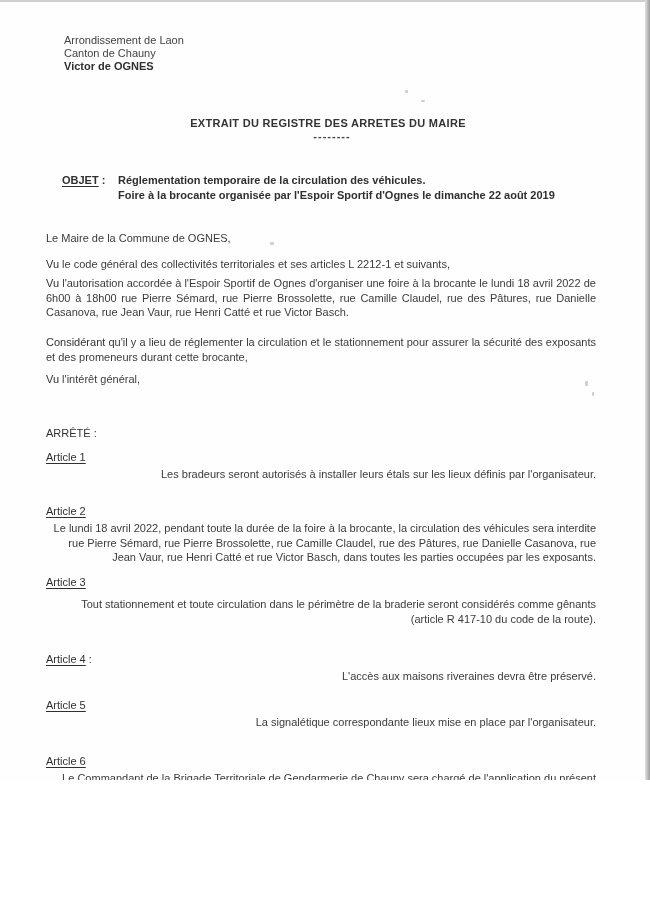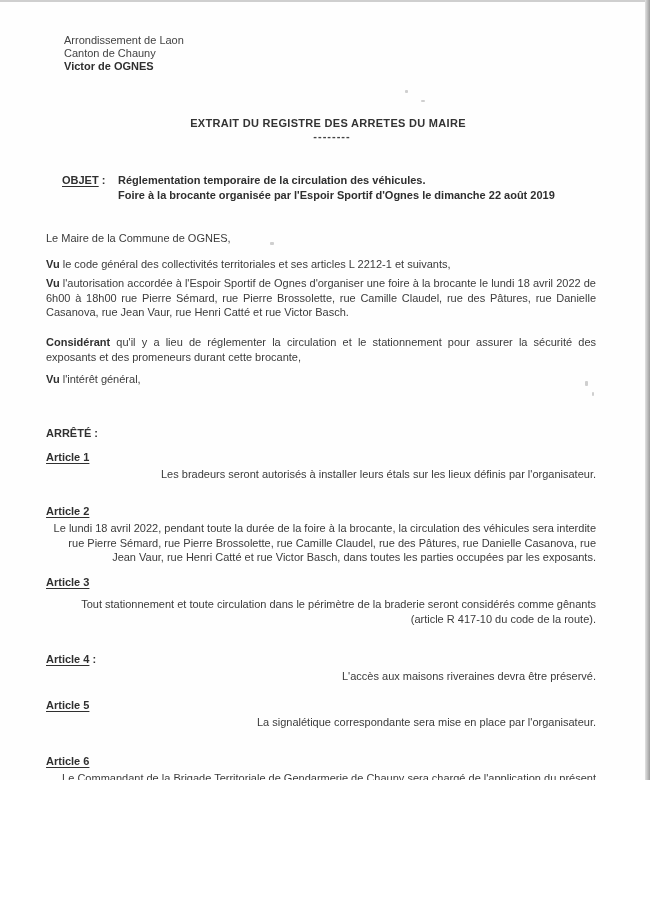--- a/index.html
+++ b/index.html
@@ -3,21 +3,21 @@
 <meta charset="utf-8">
 <style>
   html,body{margin:0;padding:0;background:#ffffff;}
   .page{
     position:relative;width:650px;height:780px;overflow:hidden;
     background:#fefefe;
     font-family:"Liberation Sans","DejaVu Sans",sans-serif;
     color:#3b3b3b;font-size:11px;line-height:14.5px;
   }
   .abs{position:absolute;}
-  .bold{font-weight:bold;color:#303030;}
+  .bold{font-weight:normal;color:#303030;}
   .u{text-decoration:underline;text-underline-offset:2px;}
   .edge-top{position:absolute;left:0;top:0;width:650px;height:2px;background:#cfcfcf;}
   .edge-right{position:absolute;right:0;top:0;width:5px;height:907px;
     background:linear-gradient(to right,#e3e3e3,#9c9c9c);}
   .letterhead{left:64px;top:34px;line-height:13.2px;color:#434343;}
   .letterhead .lh3{font-weight:bold;color:#2f2f2f;}
   .title{left:0;right:0;top:116px;text-align:center;font-weight:bold;color:#333;
     letter-spacing:.3px;padding-left:6px;}
   .title-dashes{left:0;right:0;top:129px;text-align:center;font-weight:bold;color:#444;
     letter-spacing:1px;padding-left:14px;}
@@ -86,21 +86,21 @@
     <div class="art-b gap just">Tout stationnement et toute circulation dans le périmètre de la braderie seront considérés comme gênants (article R 417-10 du code de la route).</div>
   </div>
 
   <div class="abs para" style="top:653px">
     <div class="art-h"><span class="u bold">Article 4</span><span class="bold"> :</span></div>
     <div class="art-b">L'accès aux maisons riveraines devra être préservé.</div>
   </div>
 
   <div class="abs para" style="top:699px">
     <div class="art-h"><span class="u bold">Article 5</span><span class="bold"></span></div>
-    <div class="art-b">La signalétique correspondante sera mise en place par l'organisateur.</div>
+    <div class="art-b">La signalétique correspondante lieux mise en place par l'organisateur.</div>
   </div>
 
   <div class="abs para" style="top:755px">
     <div class="art-h"><span class="u bold">Article 6</span><span class="bold"></span></div>
     <div class="art-b">Le Commandant de la Brigade Territoriale de Gendarmerie de Chauny sera chargé de l'application du présent arrêté.</div>
   </div>
 
   <div class="abs closing" style="left:324px;top:801px">Fait à Ognes, le 04 avril 2022.</div>
   <div class="abs closing" style="left:345px;top:822px">Le Maire,</div>
   <div class="abs name" style="left:335px;top:835px">Patricia GOËTZ</div>

